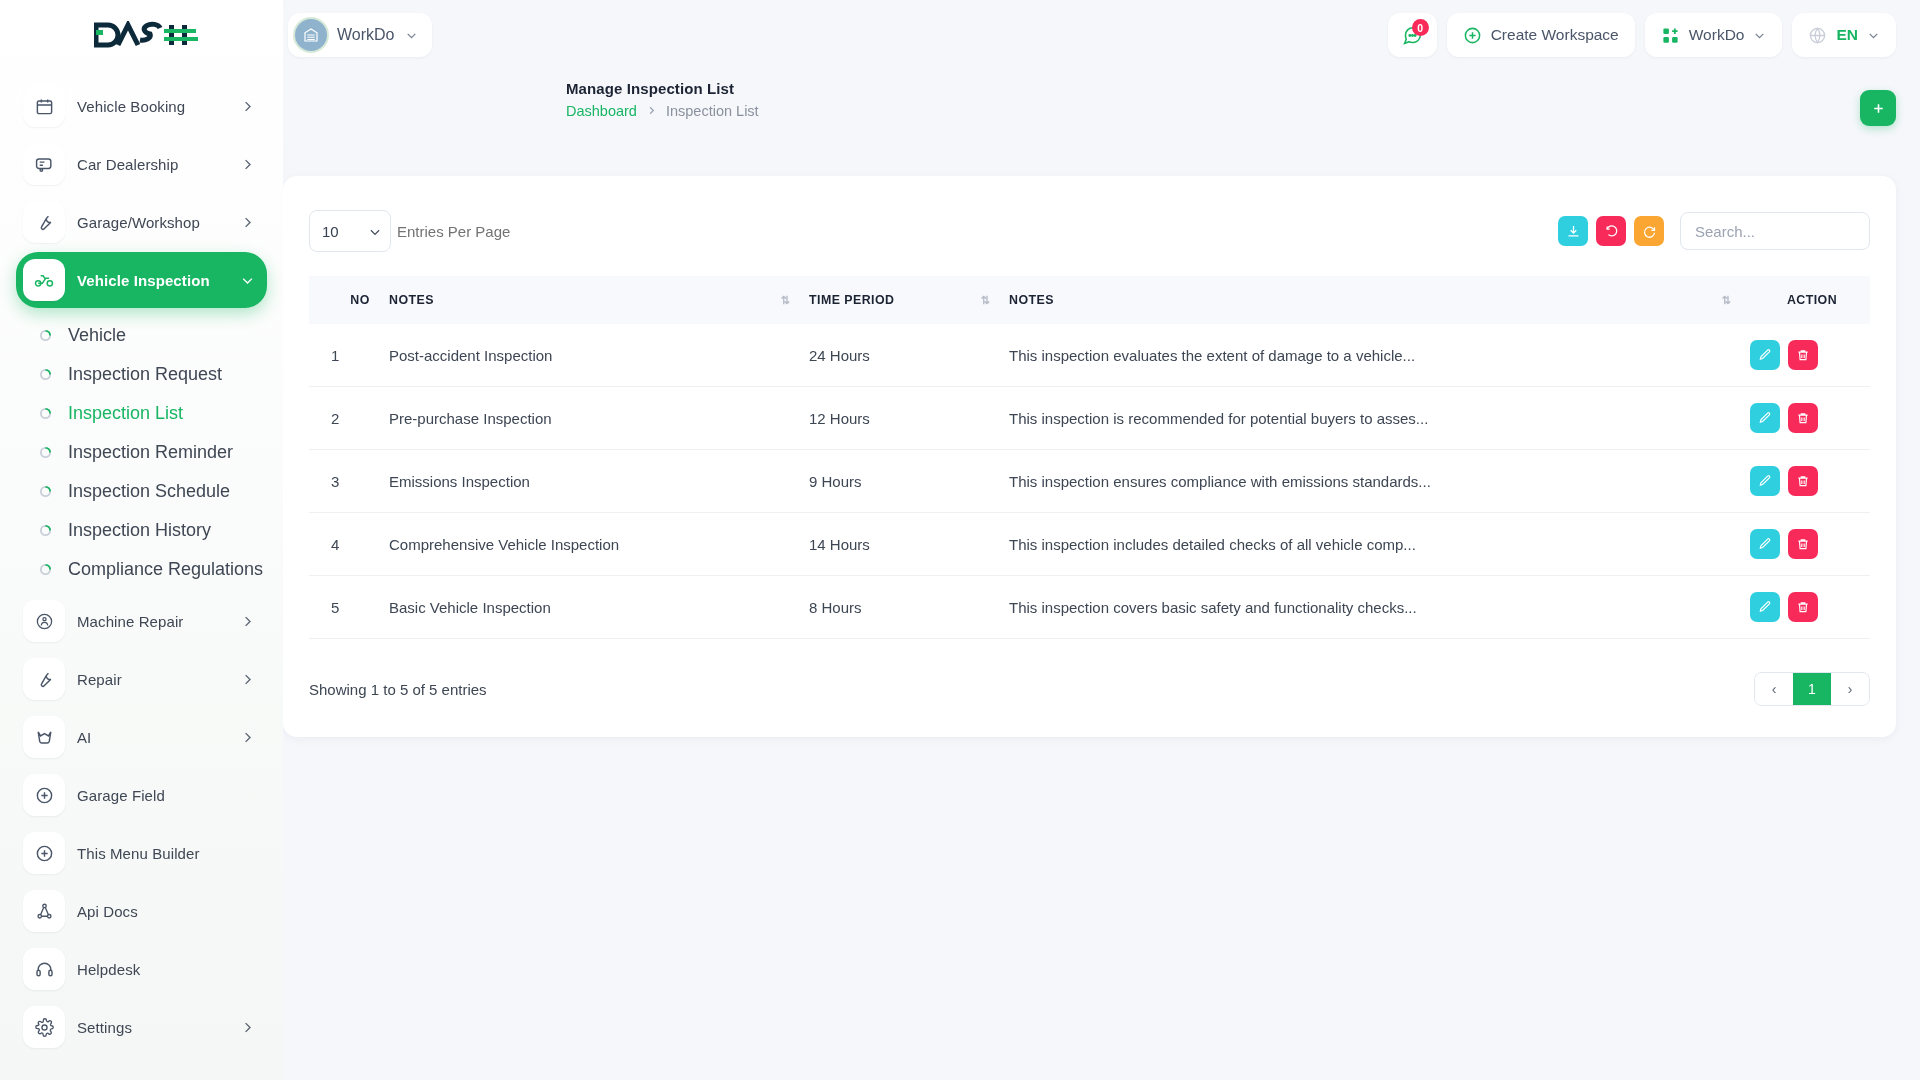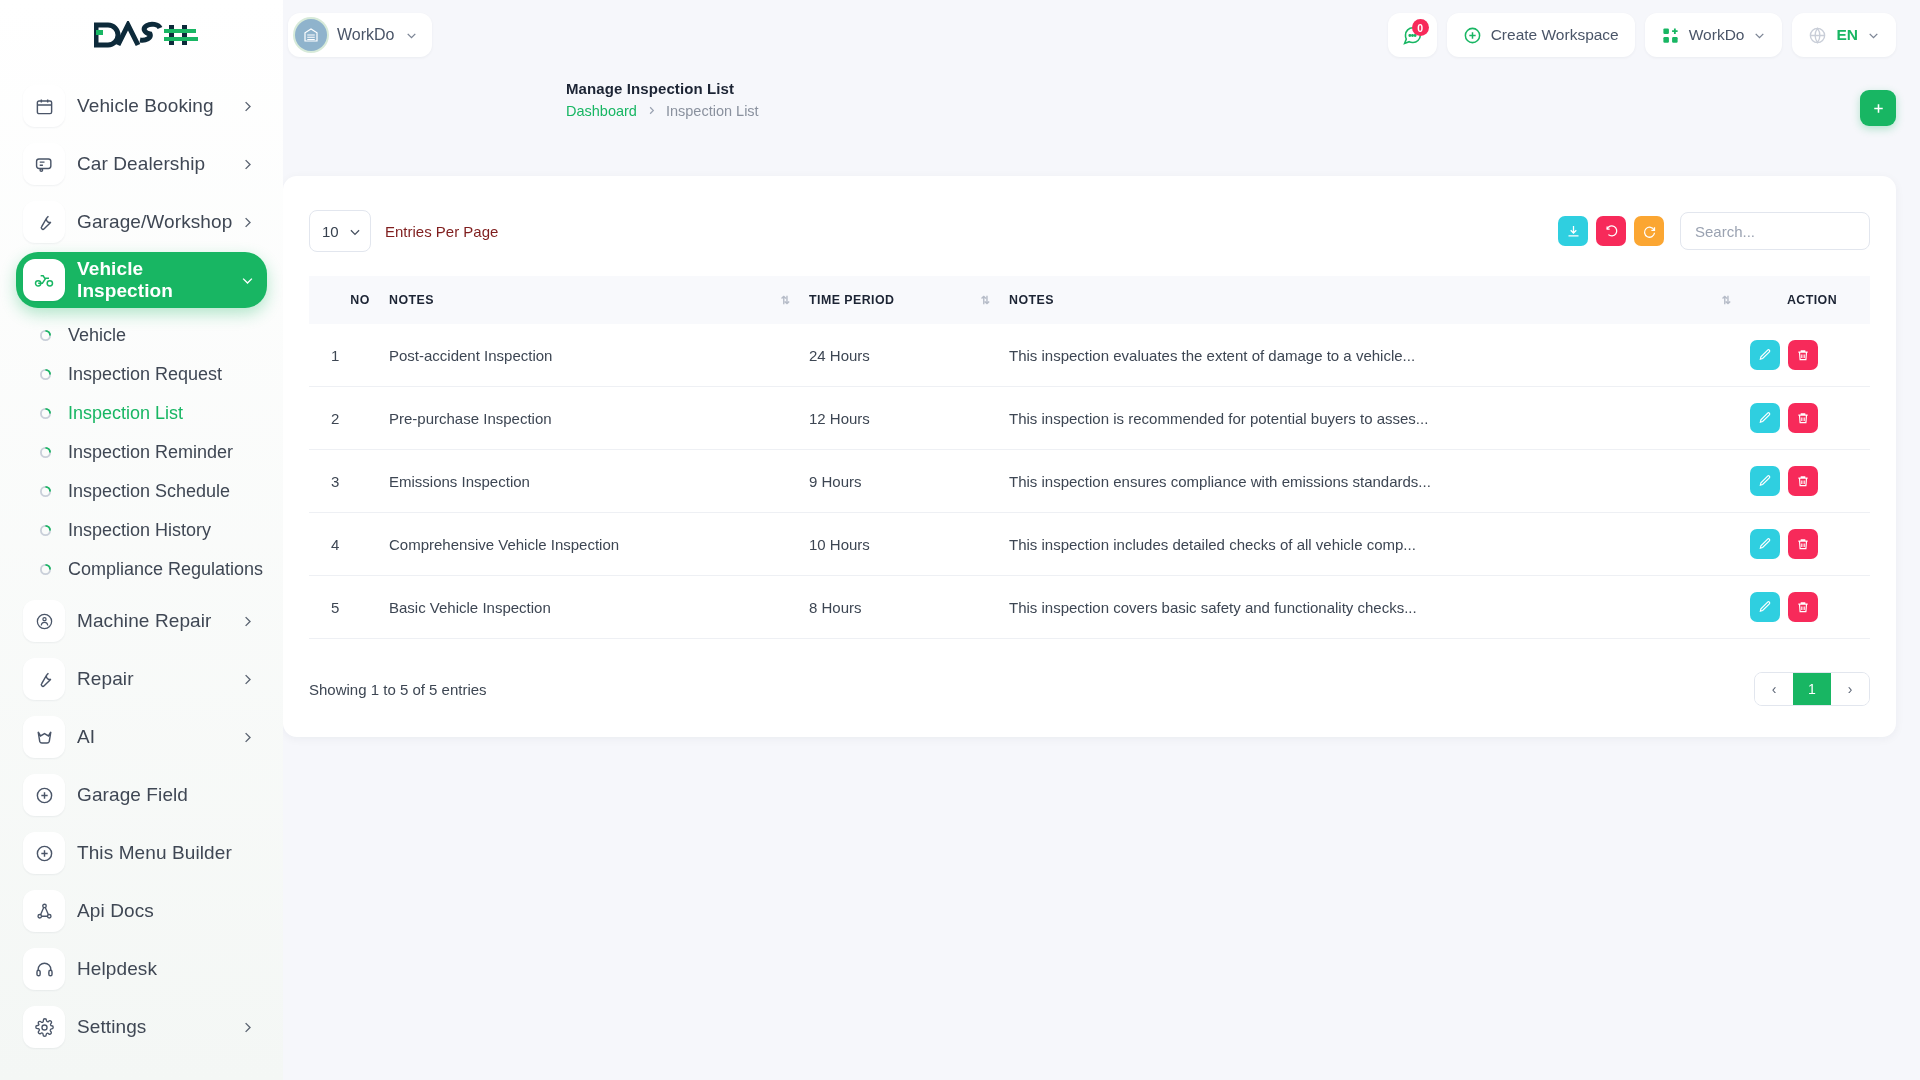--- a/index.html
+++ b/index.html
@@ -35,21 +35,21 @@
   }
   .nav-item .ic {
     width: 42px; height: 42px; min-width: 42px;
     margin-left: 7px; margin-right: 12px;
     border-radius: 12px; background: #ffffff;
     display: flex; align-items: center; justify-content: center;
     box-shadow: 0 1px 2px rgba(20,30,60,.06);
     color: #4a5568;
   }
   .nav-item .lbl {
-    font-size: 19px; color: #3f4754; flex: 1; letter-spacing: .1px;
+    font-size: 15px; color: #3f4754; flex: 1; letter-spacing: .1px;
   }
   .nav-item .chev { color: #5b6472; display:flex; align-items:center; }
   .nav-item.active {
     background: #18b663;
     box-shadow: 0 6px 16px rgba(24,182,99,.32);
     border-radius: 22px;
   }
   .nav-item.active .lbl { color: #ffffff; font-weight: bold; }
   .nav-item.active .chev { color: #ffffff; }
   .nav-item.active .ic { color: #18b663; }
@@ -133,30 +133,30 @@
   .card {
     position: absolute; left: 0; top: 176px; right: 24px;
     background: #fff; border-radius: 14px;
     box-shadow: 0 2px 10px rgba(20,30,60,.05);
     padding: 34px 26px 28px 26px;
   }
   .card-wrap { position: absolute; left: 283px; top: 0; right: 0; }
 
   .toolbar { display: flex; align-items: center; height: 42px; margin-bottom: 24px; }
   .epp-select {
-    width: 62px; height: 42px; border: 1px solid #e2e6ee; border-radius: 8px;
+    width: 82px; height: 42px; border: 1px solid #e2e6ee; border-radius: 8px;
     background: #fff; font-size: 15px; color: #36404e; padding: 0 8px 0 12px;
     appearance: none; -webkit-appearance: none; cursor: pointer;
     font-family: "Liberation Sans", sans-serif;
   }
   .epp-wrap { position: relative; }
   .epp-wrap .caret {
     position: absolute; right: 9px; top: 15px; pointer-events: none; color: #46505f;
   }
-  .epp-label { font-size: 15px; color: #7f1d1d; margin-left: 14px; }
+  .epp-label { font-size: 15px; color: #737373; margin-left: 6px; }
   .toolbar-right { margin-left: auto; display: flex; align-items: center; gap: 8px; }
   .sq-btn {
     width: 30px; height: 30px; border-radius: 7px; border: none; cursor: pointer;
     display: flex; align-items: center; justify-content: center; color: #fff;
   }
   .sq-cyan { background: #2fcfe0; }
   .sq-pink { background: #f72a5a; }
   .sq-orange { background: #fba632; }
   .search-input {
     width: 190px; height: 38px; border: 1px solid #e2e6ee; border-radius: 8px;
@@ -695,21 +695,21 @@
                         <path d="M4 7h16M9 7V5h6v2M6 7l1 13h10l1-13M10 11v6M14 11v6"></path>
                       </svg>
                   </span>
                 </button>
               </span>
             </td>
           </tr>
           <tr>
             <td class="c-no">4</td>
             <td>Comprehensive Vehicle Inspection</td>
-            <td>10 Hours</td>
+            <td>14 Hours</td>
             <td>This inspection includes detailed checks of all vehicle comp...</td>
             <td>
               <span class="act-cell">
                 <button class="act-btn act-edit">
                   <span style="display:flex;">
                     <svg width="14" height="14" viewBox="0 0 24 24" fill="none" stroke="currentColor" stroke-width="2">
                         <path d="M16.5 3.5a2.1 2.1 0 0 1 3 3L8 18l-4 1 1-4z"></path>
                       </svg>
                   </span>
                 </button>

